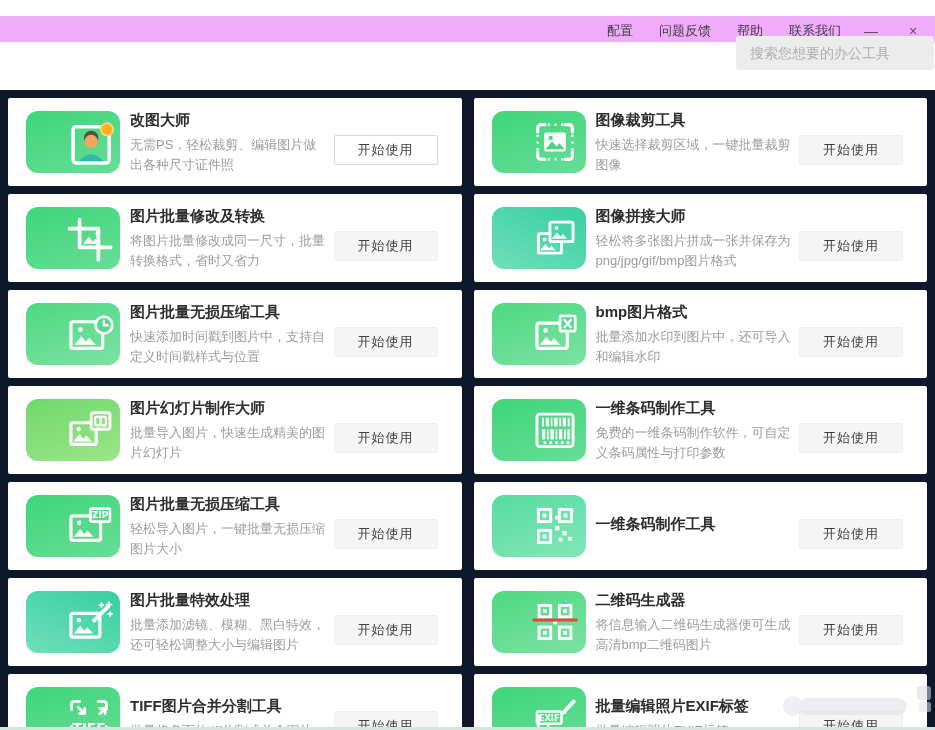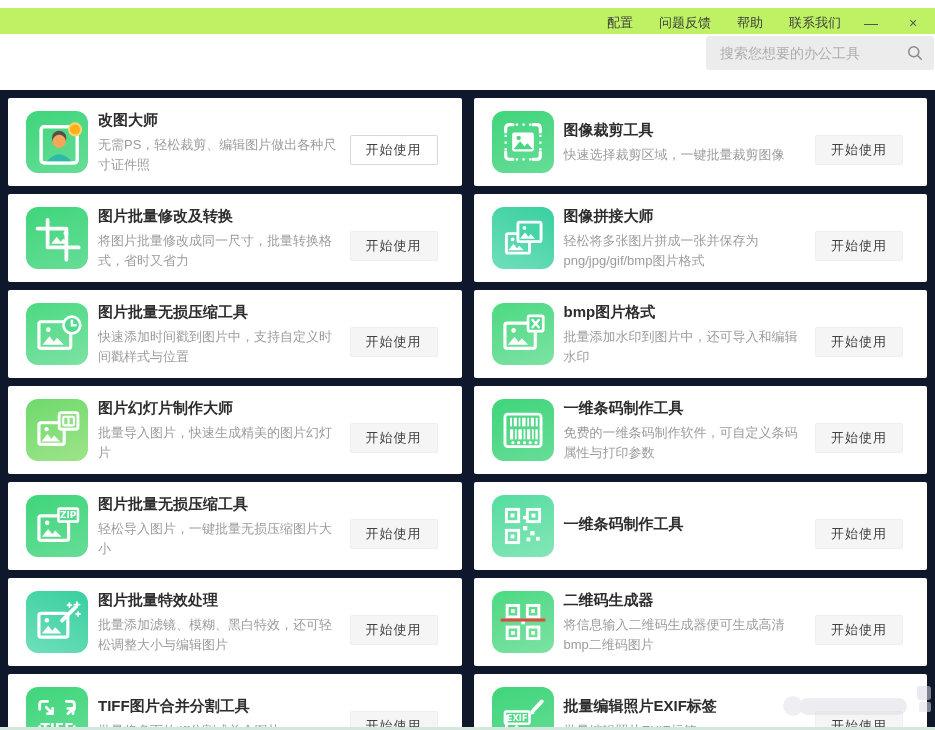--- a/index.html
+++ b/index.html
@@ -4,31 +4,31 @@
 <style>
   html,body{margin:0;padding:0;}
   body{
     width:935px;height:730px;overflow:hidden;position:relative;
     background:#ffffff;
     font-family:"Liberation Sans","DejaVu Sans",sans-serif;
     -webkit-font-smoothing:antialiased;
   }
   
   .topbar{
-    position:absolute;top:8px;left:0;right:0;height:26px;
+    position:absolute;top:16px;left:0;right:0;height:26px;
     display:flex;justify-content:flex-end;
-    padding:4px 8px 0 0;box-sizing:border-box;background:#bef264;
+    padding:4px 8px 0 0;box-sizing:border-box;background:#f0abfc;
   }
   .menu{display:flex;align-items:center;gap:26px;margin-right:22px;}
   .menu-item{font-size:13px;color:#3d3d3d;cursor:pointer;white-space:nowrap;}
   .win-controls{display:flex;align-items:center;gap:26px;margin-right:6px;}
   .win-btn{font-size:14px;color:#555;cursor:pointer;line-height:14px;width:16px;text-align:center;}
   
   .searchbox{
-    position:absolute;top:36px;right:1px;width:228px;height:34px;
+    position:absolute;top:36px;right:1px;width:198px;height:34px;
     background:#ececec;border-radius:3px;display:flex;align-items:center;
     box-sizing:border-box;padding:0 10px 0 12px;
   }
   .searchbox input{
     flex:1;border:none;outline:none;background:transparent;
     font-size:14px;color:#555;font-family:inherit;
   }
   .searchbox input::placeholder{color:#aeaeae;}
   .search-icon{width:18px;height:18px;flex:0 0 auto;}
   
@@ -36,33 +36,33 @@
     position:absolute;top:90px;left:0;right:0;bottom:0;
     background:#0f172a;padding:8px;box-sizing:border-box;overflow:hidden;
   }
   .grid{display:grid;grid-template-columns:1fr 1fr;column-gap:12px;row-gap:8px;}
   .card{
     background:#fff;height:88px;display:flex;align-items:center;
     border-radius:2px;position:relative;
   }
   .tool-icon{
     width:62px;height:62px;border-radius:12px;margin-left:18px;flex:0 0 auto;
-    display:flex;align-items:center;justify-content:center;
+    display:flex;align-items:center;justify-content:center;padding-left:32px;
   }
   .tool-icon svg{width:52px;height:52px;display:block;}
   .g-green  {background:linear-gradient(160deg,#3fd57b,#67dd97);}
   .g-green2 {background:linear-gradient(160deg,#4cd982,#7de2a4);}
   .g-teal   {background:linear-gradient(205deg,#38cfa0,#6fdfba);}
   .g-lime   {background:linear-gradient(160deg,#6fd96d,#9ee489);}
   .g-mint   {background:linear-gradient(160deg,#55dca0,#84e6b8);}
   .card-text{flex:1;margin-left:10px;margin-right:8px;min-width:0;}
   .card-title{font-size:15px;font-weight:bold;color:#2d2d2d;margin-bottom:5px;line-height:20px;}
   .card-desc{font-size:13px;color:#9c9c9c;line-height:20px;max-width:252px;}
   .start-btn{
-    flex:0 0 auto;width:88px;height:30px;margin-right:24px;
+    flex:0 0 auto;width:104px;height:30px;margin-right:24px;
     background:#f5f5f5;border:1px solid #efefef;border-radius:2px;
     font-size:13px;color:#404040;font-family:inherit;cursor:pointer;
     display:flex;align-items:center;justify-content:center;letter-spacing:1px;margin-top:16px;
   }
   .card:first-child .start-btn{background:#ffffff;border:1px solid #d8d8d8;}
   
   .bottom-strip{position:absolute;left:0;right:0;bottom:0;height:3px;background:#d3e8dd;z-index:40;}
   .watermark{position:absolute;right:4px;bottom:6px;width:150px;height:40px;z-index:30;pointer-events:none;opacity:.55;}
   .watermark .wm-bar{position:absolute;left:18px;top:14px;width:108px;height:17px;border-radius:9px;background:#dfdfe6;}
   .watermark .wm-dot{position:absolute;left:2px;top:12px;width:20px;height:20px;border-radius:50%;background:#e3e3ea;}

